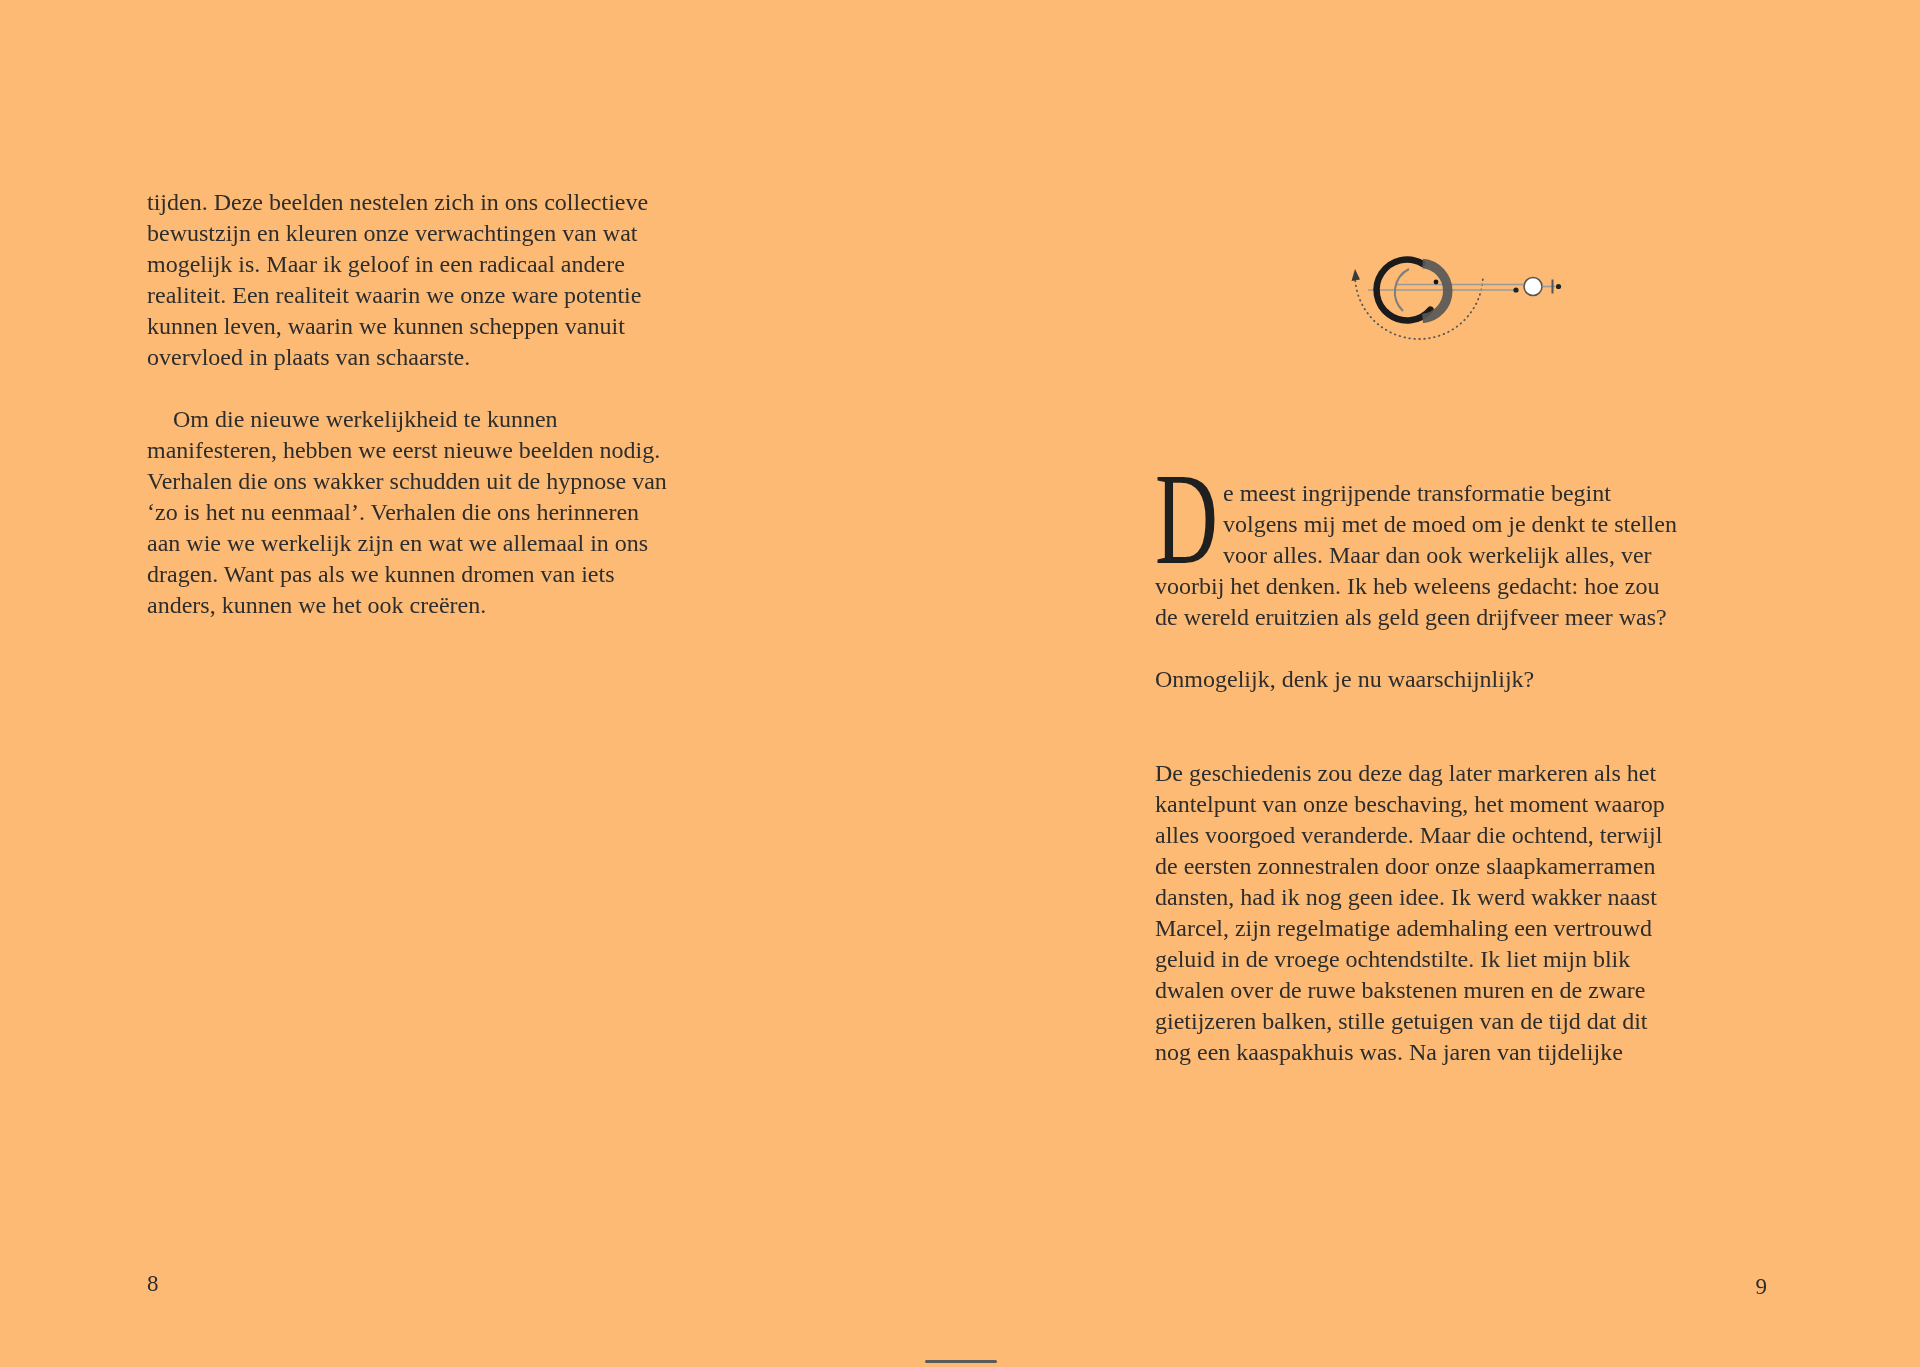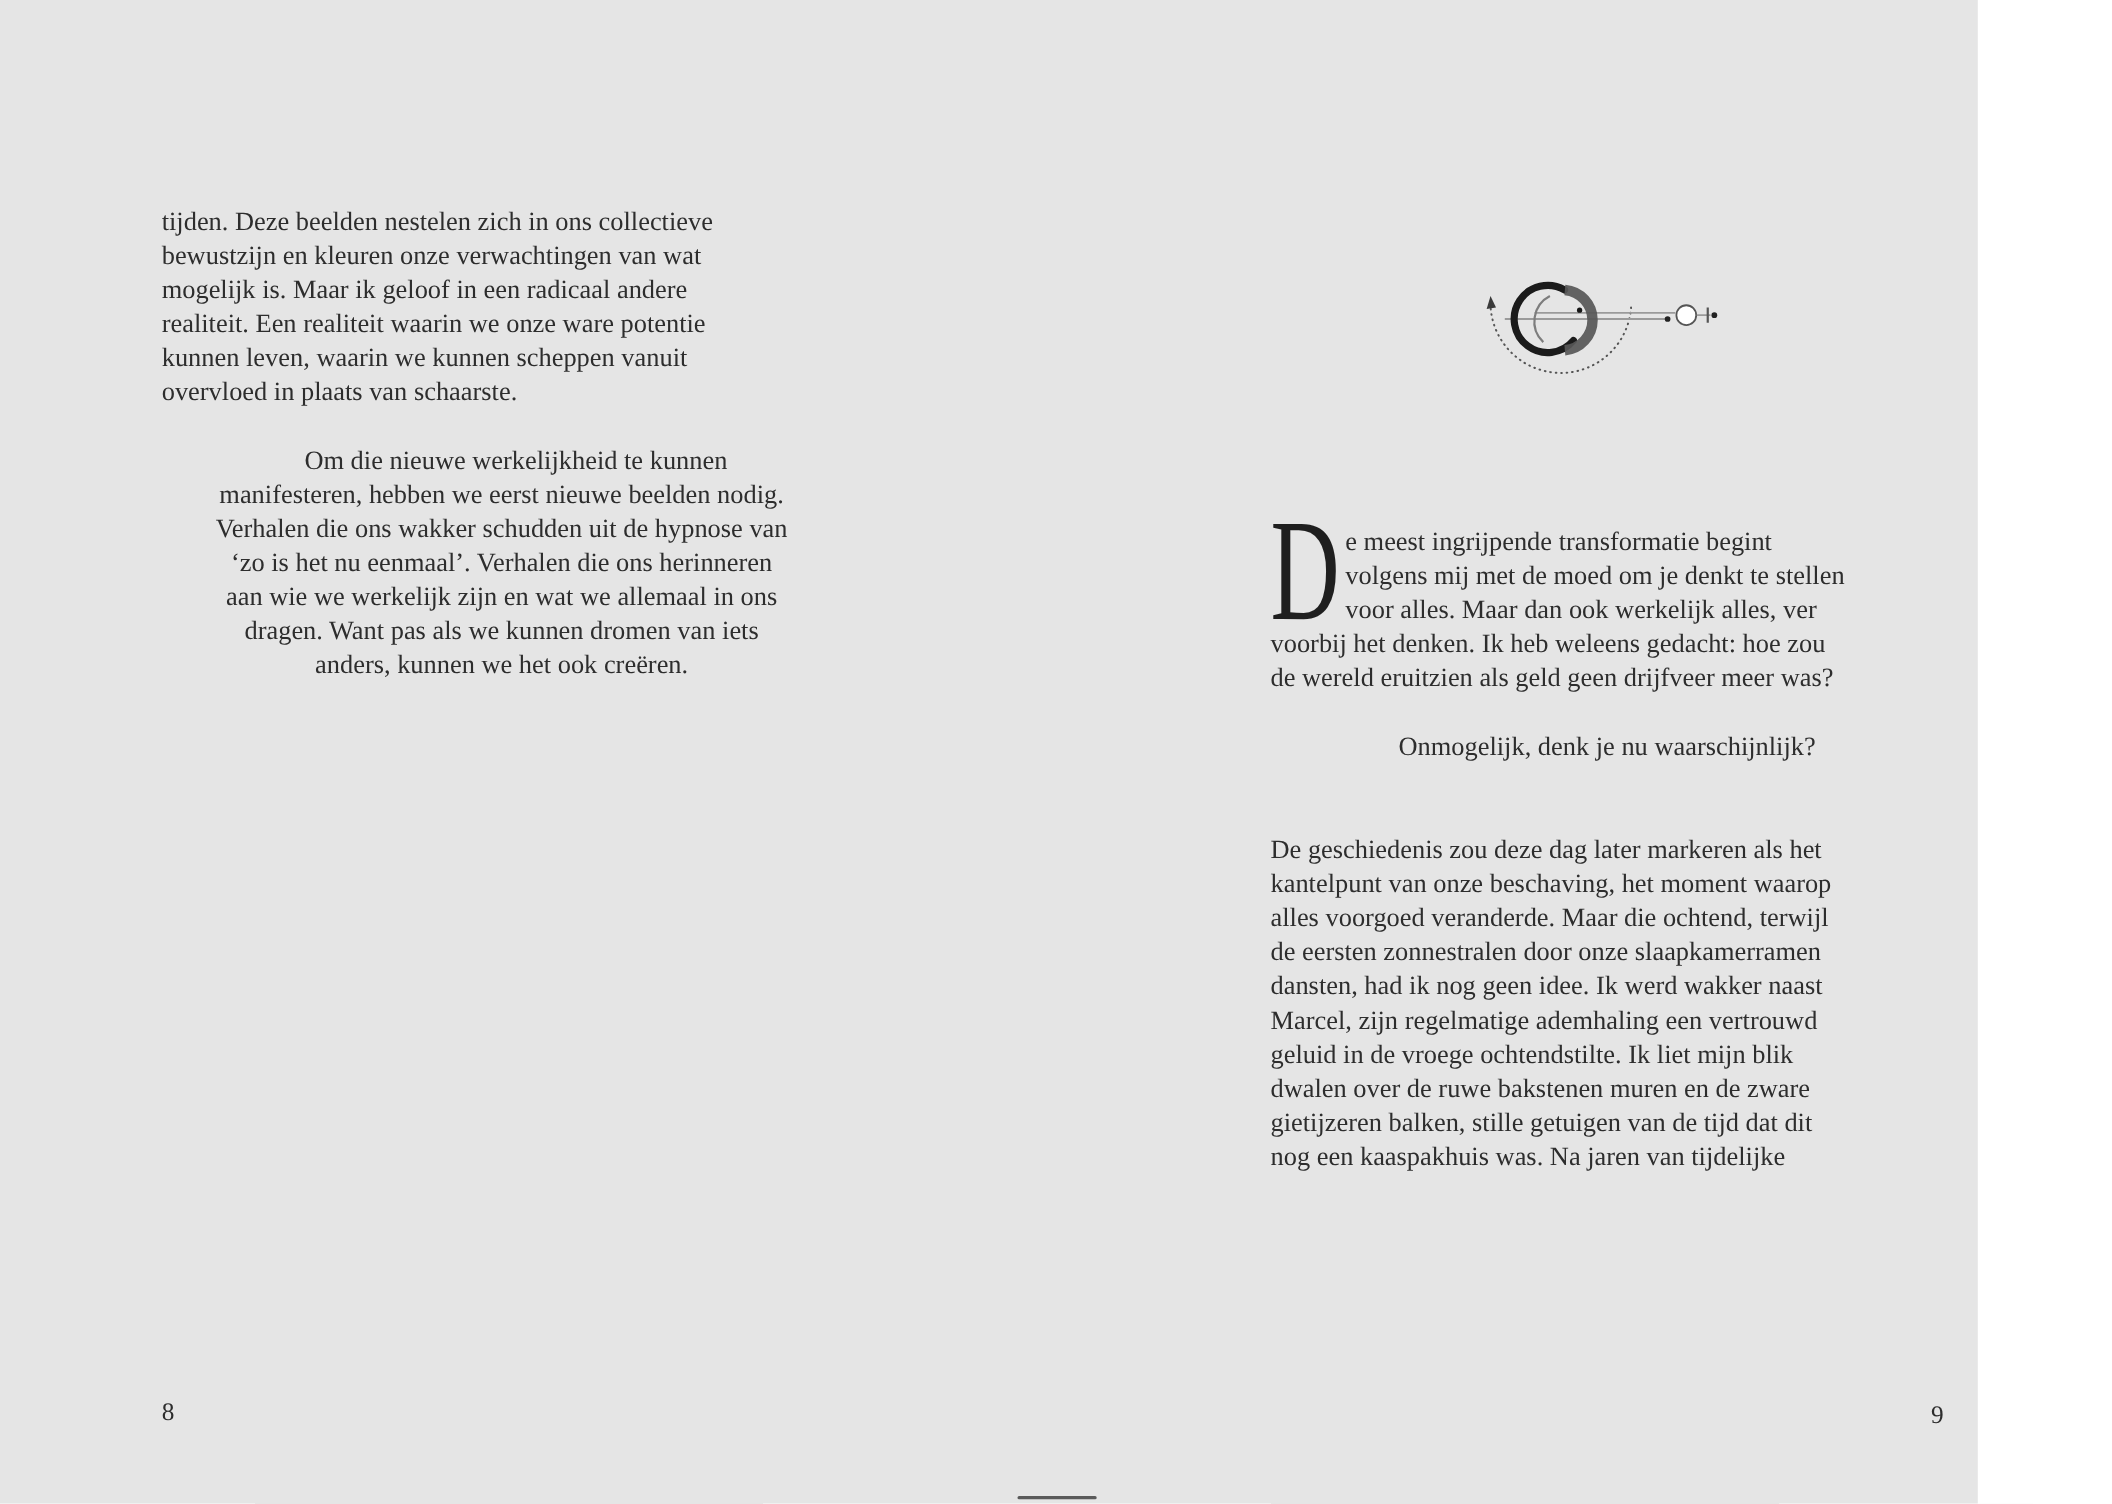--- a/index.html
+++ b/index.html
@@ -1,24 +1,24 @@
 <!DOCTYPE html>
 <html><head>
 <meta charset="utf-8">
 <style>
   html,body{margin:0;padding:0;background:#ffffff;}
   .spread{
-    position:relative;width:1774px;height:1367px;background:#e5e5e5;
-    font-family:"Liberation Serif","DejaVu Serif",serif;color:#2d2d2d;overflow:hidden;padding-left:24px;
+    position:relative;width:1920px;height:1367px;background:#fdba74;
+    font-family:"Liberation Serif","DejaVu Serif",serif;color:#2d2d2d;overflow:hidden;
   }
   .text-col{position:absolute;font-size:24px;line-height:31px;white-space:pre-line;}
   .left-col{left:147px;top:156px;width:618px;}
   .right-col{left:1155px;top:416px;width:612px;}
   p.para{margin:0;padding:0;}
-  p.gap{margin-bottom:32px;text-align:center;}
+  p.gap{margin-bottom:32px;}
   p.indent{text-indent:26px;}
   .dropcap-float{float:left;width:68px;height:90px;margin-top:-3px;}
   .dropcap{
     display:block;font-size:132px;line-height:88px;color:#1f1f1f;
     transform:scaleX(.66);transform-origin:0 0;letter-spacing:0;
   }
   .pagenum{position:absolute;font-size:23px;line-height:28px;color:#2d2d2d;}
   .pagenum-left{left:147px;top:1270px;}
   .pagenum-right{left:1155px;top:1273px;width:612px;text-align:right;}
   .ornament{position:absolute;left:1305px;top:240px;width:270px;height:110px;}

